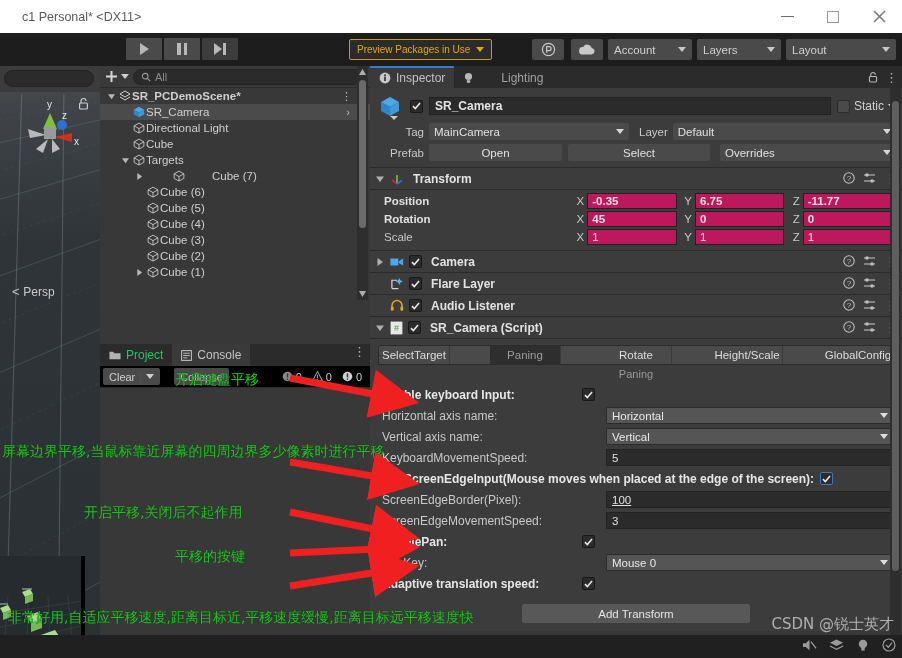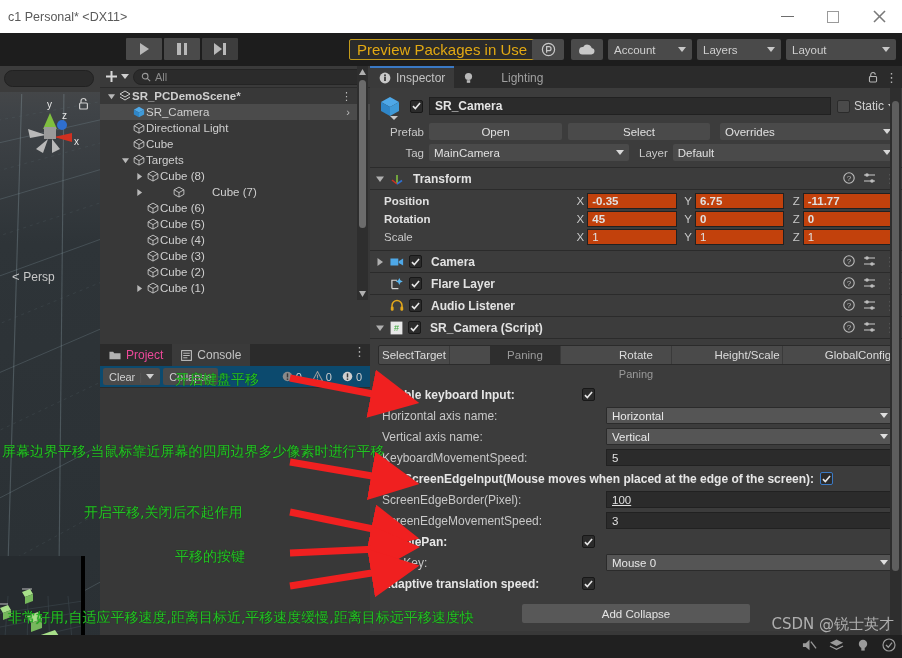--- a/index.html
+++ b/index.html
@@ -11,21 +11,21 @@
   }
   #root { position: relative; width: 902px; height: 658px; }
 
   
   .titlebar {
     position: absolute; left: 0; top: 0; width: 902px; height: 33px;
     background: #ffffff;
     display: flex; align-items: center;
   }
   .titlebar .title {
-    font-size: 12.5px; color: #5a5a5a; padding-left: 8px; white-space: nowrap;
+    font-size: 12.5px; color: #5a5a5a; padding-left: 22px; white-space: nowrap;
   }
   .wincontrols { position: absolute; right: 0; top: 0; height: 33px; display: flex; }
   .wincontrols .wc {
     width: 46px; height: 33px; display: flex; align-items: center; justify-content: center;
     color: #6d6d6d;
   }
   .wc-min { width: 13px; height: 1.5px; background: #6d6d6d; display:block; }
   .wc-max { width: 12px; height: 12px; border: 1.5px solid #9a9a9a; display:block; }
   .wc-close svg { display:block; }
 
@@ -48,21 +48,21 @@
   }
   .pbtn.dark { background: #3d3d3d; }
   .tri { width: 0; height: 0; border-left: 9px solid #b8b8b8; border-top: 6px solid transparent; border-bottom: 6px solid transparent; }
   .pause-b { display:flex; gap:3px; }
   .pause-b i { display:block; width: 3.5px; height: 12px; background: #b8b8b8; }
   .step-b { display:flex; align-items:center; gap:1px; }
   .step-b .t { width: 0; height: 0; border-left: 8px solid #b8b8b8; border-top: 6px solid transparent; border-bottom: 6px solid transparent; }
   .step-b .bar { width: 3px; height: 12px; background: #b8b8b8; }
   .preview-btn {
     height: 21px; border: 1px solid #c39b1b; border-radius: 2px;
-    background: #2b2b2b; color: #e2a913; font-size: 15px;
+    background: #2b2b2b; color: #e2a913; font-size: 10px;
     display: flex; align-items: center; padding: 0 7px; gap: 6px;
     white-space: nowrap;
   }
   .caret-dn { width:0;height:0;border-left:4px solid transparent;border-right:4px solid transparent;border-top:5px solid currentColor; }
 
   .tb-iconbtn {
     height: 21px; width: 32px; background: #4a4a4a; border-radius: 2px;
     display:flex; align-items:center; justify-content:center;
   }
   .tb-dropdown {
@@ -82,41 +82,41 @@
   }
   .scene-toolbar-stub {
     position: absolute; left: 0; top: 0; width: 100px; height: 26px; background: #3c3c3c;
   }
   .scene-search-stub {
     position: absolute; left: 4px; top: 4px; width: 90px; height: 17px;
     background: #2b2b2b; border-radius: 9px; border: 1px solid #212121;
   }
   .gizmo { position: absolute; left: 10px; top: 25px; width: 80px; height: 80px; }
   .persp-label {
-    position: absolute; left: 12px; top: 203px; color: #c8c8c8; font-size: 12px;
+    position: absolute; left: 12px; top: 218px; color: #c8c8c8; font-size: 12px;
   }
   .lock-ic { position: absolute; left: 78px; top: 30px; }
 
   .gameview-preview {
     position: absolute; left: 0px; top: 490px; width: 85px; height: 148px;
     background: #22272b; border-right: 4px solid #000;
     overflow: hidden;
   }
 
   
   .hierarchy {
     position: absolute; left: 100px; top: 33px; width: 270px; height: 278px;
     background: #383838;
   }
   .panel-tabbar { height: 22px; background: #2b2b2b; display: flex; align-items: flex-end; position: relative; }
   .panel-tab {
     height: 22px; display: flex; align-items: center; gap: 5px; padding: 0 9px;
     font-size: 12px; color: #c2c2c2; background: #3a3a3a;
   }
-  .panel-tab.inactive { background: transparent; color: #ec4899; }
+  .panel-tab.inactive { background: transparent; color: #22c55e; }
   .tabbar-right { position: absolute; right: 4px; top: 3px; display: flex; gap: 7px; align-items: center; }
   .kebab { color: #b0b0b0; font-size: 13px; letter-spacing: 0; line-height: 10px; }
 
   .hier-toolbar {
     height: 22px; background: #3a3a3a; display: flex; align-items: center;
     padding: 0 5px; gap: 4px; border-bottom: 1px solid #2b2b2b;
   }
   .plus-btn { display: flex; align-items: center; gap: 3px; color: #d0d0d0; }
   .hier-search {
     flex: 1; height: 16px; background: #2b2b2b; border-radius: 8px;
@@ -140,22 +140,22 @@
   }
   .hscroll-up, .hscroll-dn { width: 11px; height: 12px; display:flex; align-items:center; justify-content:center;}
   .hscroll-thumb { position: absolute; left: 2px; top: 14px; width: 7px; height: 148px; background: #6b6b6b; border-radius: 4px;}
 
   
   .console {
     position: absolute; left: 100px; top: 311px; width: 270px; height: 314px;
     background: #383838;
   }
   .console-toolbar {
-    height: 22px; background: #0c4a6e; display: flex; align-items: center;
-    padding: 0 3px; gap: 3px; border-bottom: 1px solid #2b2b2b;
+    height: 22px; background: #000000; display: flex; align-items: center;
+    padding: 0 3px; gap: 14px; border-bottom: 1px solid #2b2b2b;
   }
   .cbtn {
     height: 17px; background: #4a4a4a; border-radius: 2px; color: #d0d0d0;
     font-size: 11px; display: flex; align-items: center; padding: 0 6px; gap: 4px;
   }
   .counts { margin-left: auto; display: flex; gap: 0px; }
   .cnt { display: flex; align-items: center; gap: 3px; padding: 0 5px; height: 17px; color: #cfcfcf; font-size: 11px;}
   .console-body { height: 292px; background: #383838; }
 
   
@@ -205,21 +205,21 @@
   }
   .comp-title { color: #e2e2e2; font-size: 12px; font-weight: bold; margin-left: 4px;}
   .comp-right { margin-left: auto; display: flex; align-items: center; gap: 8px; }
   .foldout { width: 10px; display:flex; align-items:center; justify-content:center;}
 
   .transform-body { background: #3c3c3c; padding: 2px 0 4px 0; border-bottom: 1px solid #2b2b2b;}
   .tf-row { display: flex; align-items: center; height: 18px; padding: 0 6px 0 14px; }
   .tf-lbl { width: 210px; color: #c8c8c8; font-size: 11.5px; }
   .tf-axis { color: #c8c8c8; font-size: 11.5px; width: 12px; text-align: right; margin-right: 3px;}
   .tf-in {
-    width: 94px; height: 16px; background: #c2410c; border: 1px solid #212121;
+    width: 94px; height: 16px; background: #be185d; border: 1px solid #212121;
     color: #e0e0e0; font-size: 11.5px; display: flex; align-items: center; padding: 0 4px;
     margin-right: 4px;
   }
   .tf-in.bold { font-weight: bold; }
 
   
   .script-body { background: #3c3c3c; padding: 6px 8px 8px 8px; }
   .tabstrip {
     display: flex; border: 1px solid #2b2b2b; border-radius: 2px; overflow: hidden;
     background: #4a4a4a;
@@ -527,35 +527,20 @@
             </span>
             <span class="icn">
               <svg width="12" height="12" viewBox="0 0 14 14">
                 <polygon points="7,1.3 12.7,4.5 7,7.7 1.3,4.5" fill="none" stroke="#cfcfcf" stroke-width="1"></polygon>
                 <polyline points="1.3,4.5 1.3,9.8 7,12.9 12.7,9.8 12.7,4.5" fill="none" stroke="#cfcfcf" stroke-width="1"></polyline>
                 <line x1="7" y1="7.7" x2="7" y2="12.9" stroke="#cfcfcf" stroke-width="1"></line>
               </svg>
             </span>
             <span class="lbl">Targets</span>
           </div>
-          <div class="hrow" style="padding-left: 34px;">
-            <span class="arw">
-              <svg width="7" height="7" viewBox="0 0 8 8">
-                <polygon points="1.5,0 7,4 1.5,8" fill="#b8b8b8"></polygon>
-              </svg>
-            </span>
-            <span class="icn">
-              <svg width="12" height="12" viewBox="0 0 14 14">
-                <polygon points="7,1.3 12.7,4.5 7,7.7 1.3,4.5" fill="none" stroke="#cfcfcf" stroke-width="1"></polygon>
-                <polyline points="1.3,4.5 1.3,9.8 7,12.9 12.7,9.8 12.7,4.5" fill="none" stroke="#cfcfcf" stroke-width="1"></polyline>
-                <line x1="7" y1="7.7" x2="7" y2="12.9" stroke="#cfcfcf" stroke-width="1"></line>
-              </svg>
-            </span>
-            <span class="lbl">Cube (8)</span>
-          </div>
           <div class="hrow" style="padding-left: 34px; gap: 26px;">
             <span class="arw">
               <svg width="7" height="7" viewBox="0 0 8 8">
                 <polygon points="1.5,0 7,4 1.5,8" fill="#b8b8b8"></polygon>
               </svg>
             </span>
             <span class="icn">
               <svg width="12" height="12" viewBox="0 0 14 14">
                 <polygon points="7,1.3 12.7,4.5 7,7.7 1.3,4.5" fill="none" stroke="#cfcfcf" stroke-width="1"></polygon>
                 <polyline points="1.3,4.5 1.3,9.8 7,12.9 12.7,9.8 12.7,4.5" fill="none" stroke="#cfcfcf" stroke-width="1"></polyline>
@@ -756,41 +741,41 @@
           <div class="name-field">
             <span>SR_Camera</span>
           </div>
           <div class="static-grp">
             <span class="chk" style="background:#4a4a4a;border-color:#2b2b2b;"></span>
             <span>Static</span>
             <span class="caret-dn" style="border-top-color:#d0d0d0"></span>
           </div>
         </div>
         <div class="ih-row2">
-          <span class="field-lbl" style="width:48px;text-align:right;">Prefab</span>
-          <div class="btn-flat" style="width:133px;">
-            <span>Open</span>
-          </div>
-          <div class="btn-flat" style="width:142px;margin-left:1px;">
-            <span>Select</span>
-          </div>
-          <div class="dd" style="flex:1;margin-left:5px;">
-            <span>Overrides</span>
-            <span class="caret-dn" style="border-top-color:#d8d8d8"></span>
-          </div>
-        </div>
-        <div class="ih-row2">
           <span class="field-lbl" style="width:48px;text-align:right;">Tag</span>
           <div class="dd" style="width:200px;">
             <span>MainCamera</span>
             <span class="caret-dn" style="border-top-color:#d8d8d8"></span>
           </div>
           <span class="field-lbl" style="margin-left:5px;">Layer</span>
           <div class="dd" style="flex:1;">
             <span>Default</span>
+            <span class="caret-dn" style="border-top-color:#d8d8d8"></span>
+          </div>
+        </div>
+        <div class="ih-row2">
+          <span class="field-lbl" style="width:48px;text-align:right;">Prefab</span>
+          <div class="btn-flat" style="width:133px;">
+            <span>Open</span>
+          </div>
+          <div class="btn-flat" style="width:142px;margin-left:1px;">
+            <span>Select</span>
+          </div>
+          <div class="dd" style="flex:1;margin-left:5px;">
+            <span>Overrides</span>
             <span class="caret-dn" style="border-top-color:#d8d8d8"></span>
           </div>
         </div>
       </div>
 
       <div class="comp-header">
         <span class="foldout">
           <svg width="8" height="8" viewBox="0 0 8 8">
               <polygon points="0,1.5 8,1.5 4,7" fill="#b0b0b0"></polygon>
             </svg>
@@ -1055,21 +1040,21 @@
               <span class="plbl bold" style="width: 196px;">Adaptive translation speed:</span>
               <span class="chk" style="margin-left: 4px;">
                 <svg width="9" height="8" viewBox="0 0 10 9">
                   <polyline points="1,4.6 3.7,7.4 9,1.2" fill="none" stroke="#e6e6e6" stroke-width="1.8"></polyline>
                 </svg>
               </span>
             </div>
           </div>
         <div class="add-comp-wrap">
           <div class="add-comp">
-            <span>Add Collapse</span>
+            <span>Add Transform</span>
           </div>
         </div>
       </div>
 
       <div class="insp-scroll">
         <div class="insp-thumb"></div>
         <div style="position:absolute;bottom:2px;left:2px;">
           <svg width="7" height="6" viewBox="0 0 7 6">
               <polygon points="3.5,6 7,0 0,0" fill="#b0b0b0"></polygon>
             </svg>

